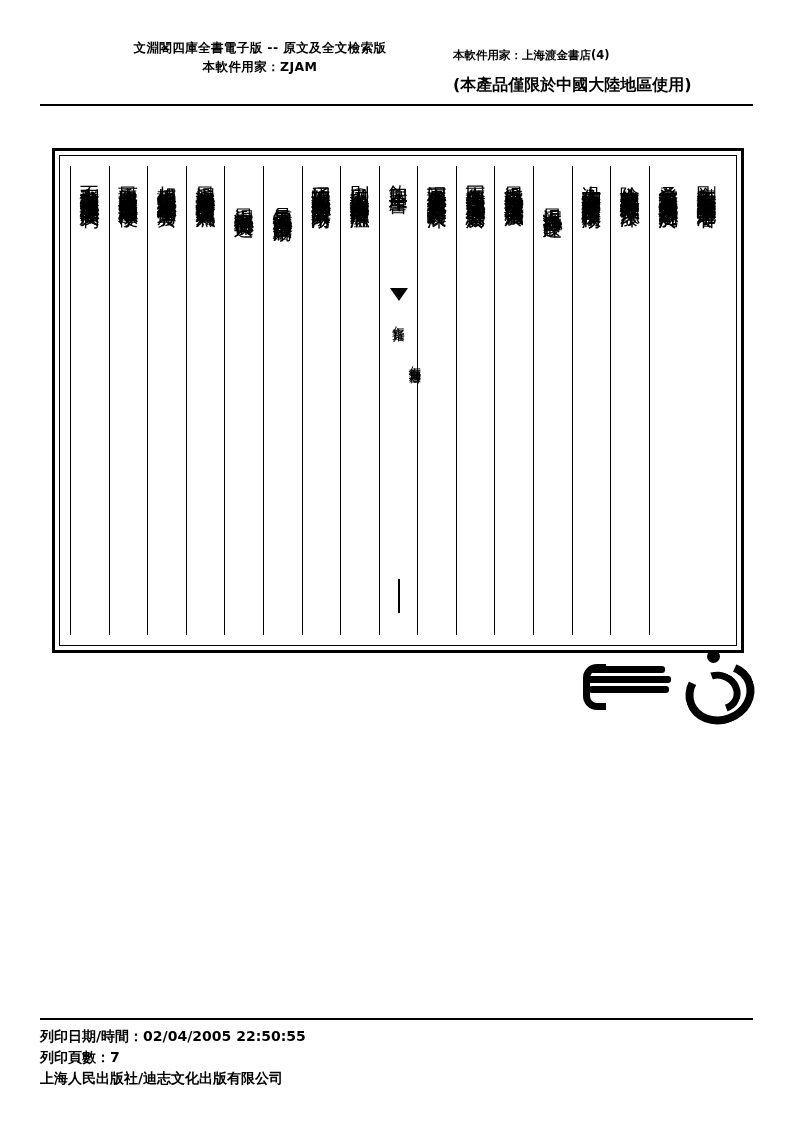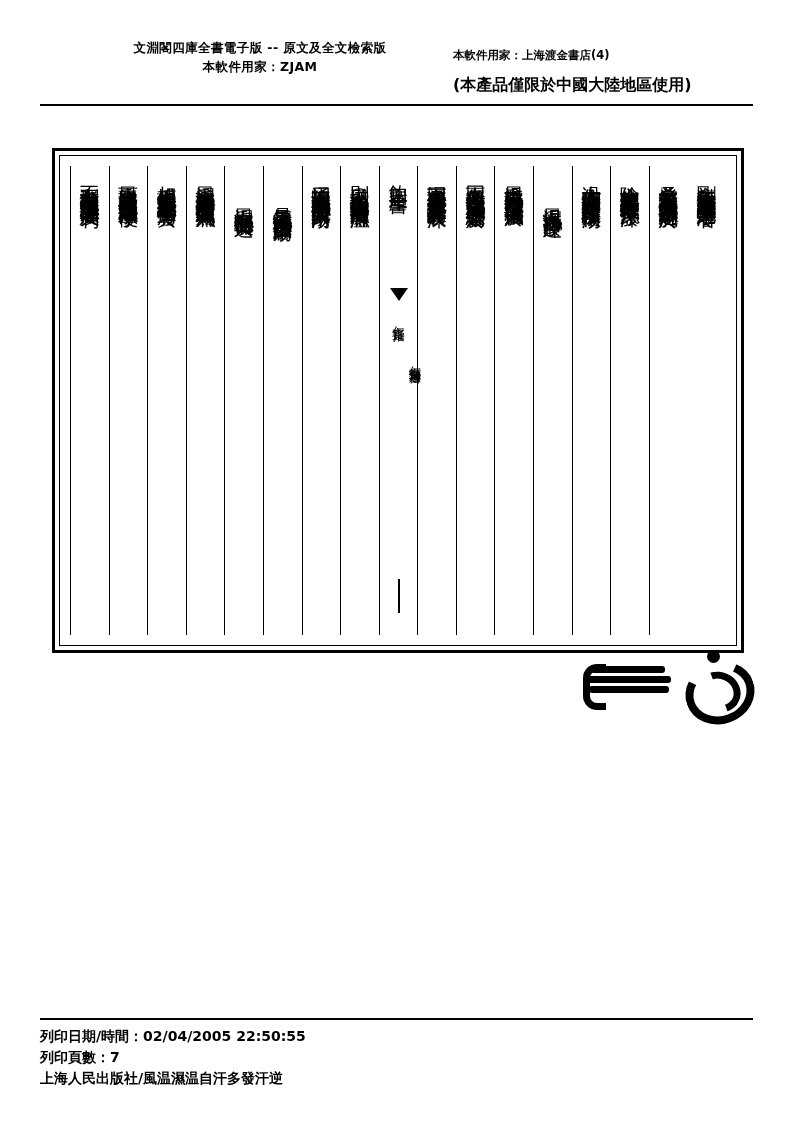--- a/index.html
+++ b/index.html
@@ -346,14 +346,14 @@
 <div class="logo-mark">
   <div class="dot"></div>
   <div class="swirl"></div>
   <div class="swirl2"></div>
 </div>
 
 <div class="rule-bottom"></div>
 <div class="footer">
   <div>列印日期/時間：02/04/2005 22:50:55</div>
   <div>列印頁數：7</div>
-  <div>上海人民出版社/風温濕温自汗多發汗逆</div>
+  <div>上海人民出版社/迪志文化出版有限公司</div>
 </div>
 
 </body></html>

